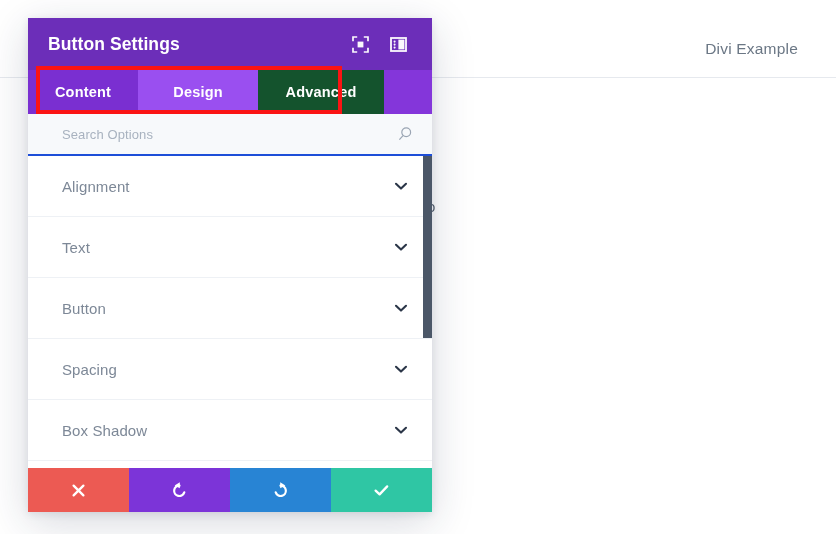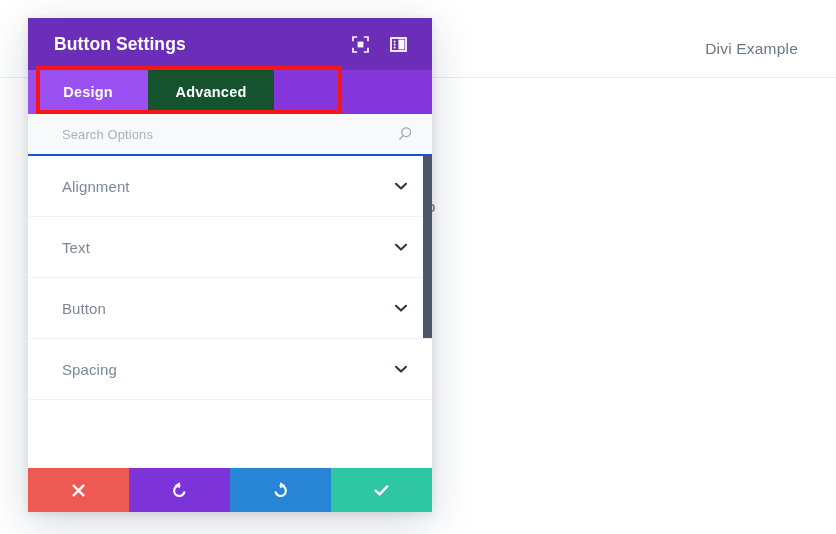--- a/index.html
+++ b/index.html
@@ -65,21 +65,21 @@
     flex-direction: column;
     overflow: visible;
   }
 
   
   .modal-titlebar {
     height: 52px;
     background: #6c2eb9;
     display: flex;
     align-items: center;
-    padding: 0 16px 0 26px;
+    padding: 0 16px 0 20px;
     flex: 0 0 auto;
   }
   .modal-title {
     color: #ffffff;
     font-size: 17.5px;
     font-weight: bold;
     letter-spacing: .1px;
     flex: 1 1 auto;
     white-space: nowrap;
   }
@@ -252,20 +252,21 @@
           <circle cx="4.6" cy="5.6" r="1.05" fill="#ffffff"></circle>
           <circle cx="4.6" cy="8.6" r="1.05" fill="#ffffff"></circle>
           <circle cx="4.6" cy="11.6" r="1.05" fill="#ffffff"></circle>
         </svg>
       </div>
 
     </div>
   </div>
 
   <div class="modal-tabs">
+    <div class="tab tab-content">Content</div>
     <div class="tab tab-design">Design</div>
     <div class="tab tab-advanced">Advanced</div>
 
     <div class="tab-highlight"></div>
   </div>
 
   <div class="modal-search">
     <div class="search-placeholder">Search Options</div>
     <div class="search-icon">
       <svg width="16" height="16" viewBox="0 0 16 16">
@@ -306,20 +307,28 @@
 
     <div class="acc-row">
       <div class="acc-label">Spacing</div>
       <div class="acc-chevron">
         <svg width="16" height="16" viewBox="0 0 16 16">
           <polyline points="3,5.8 8,10.6 13,5.8" fill="none" stroke="#2b3648" stroke-width="2.1" stroke-linecap="round" stroke-linejoin="round"></polyline>
         </svg>
       </div>
     </div>
 
+    <div class="acc-row">
+      <div class="acc-label">Box Shadow</div>
+      <div class="acc-chevron">
+        <svg width="16" height="16" viewBox="0 0 16 16">
+          <polyline points="3,5.8 8,10.6 13,5.8" fill="none" stroke="#2b3648" stroke-width="2.1" stroke-linecap="round" stroke-linejoin="round"></polyline>
+        </svg>
+      </div>
+    </div>
 
     <div class="modal-scrollbar-track">
       <div class="modal-scrollbar-thumb"></div>
     </div>
 
   </div>
 
   <div class="modal-footer">
 
     <div class="foot-btn foot-cancel">

